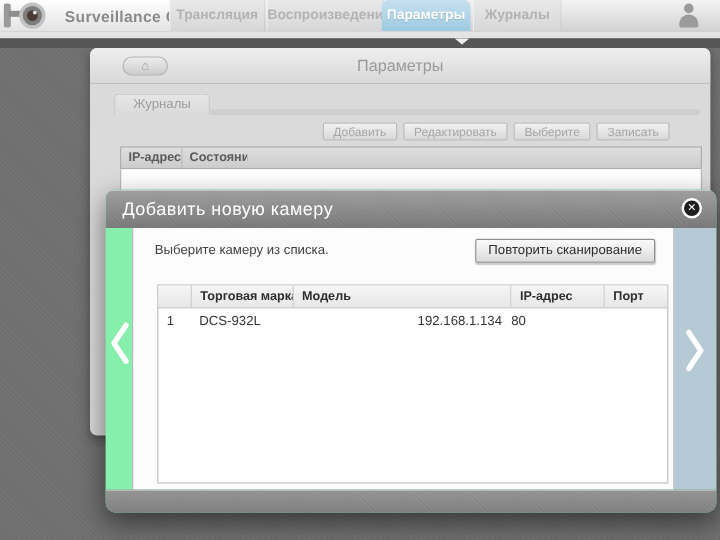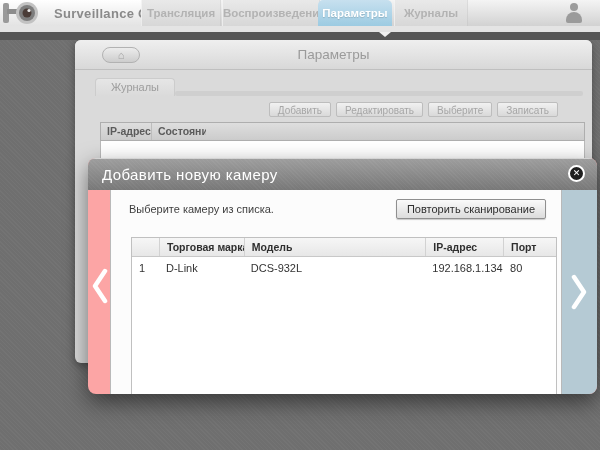--- a/index.html
+++ b/index.html
@@ -66,22 +66,22 @@
     cursor:pointer;white-space:nowrap;}
   .bg-thead{position:absolute;left:25px;top:82px;width:485px;height:19px;display:flex;
     background:linear-gradient(#dedede,#cccccc);border:1px solid #aeaeae;}
   .bg-th{font-size:10.5px;font-weight:bold;color:#5b5b5b;line-height:17px;
     padding-left:6px;border-left:1px solid #bdbdbd;overflow:hidden;white-space:nowrap;}
   .bg-th:first-child{border-left:0;}
   .bg-tbody{position:absolute;left:25px;top:101px;width:485px;height:210px;
     background:#ffffff;border:1px solid #b9b9b9;border-top:0;}
 
   
-  .dialog{position:absolute;left:88px;top:158px;width:509px;height:236px;
-    border-radius:8px;overflow:hidden;background:#fca5a5;
+  .dialog{position:absolute;left:88px;top:158px;width:509px;height:269px;
+    border-radius:8px;overflow:hidden;background:#86efac;
     box-shadow:0 8px 22px rgba(0,0,0,.5);z-index:10;}
   .dlg-title{position:absolute;left:0;top:0;width:100%;height:32px;
     background:
       repeating-linear-gradient(45deg, rgba(255,255,255,.04) 0 1px, transparent 1px 3px),
       linear-gradient(#9e9e9e,#787878);
     box-shadow:inset 0 1px 0 rgba(255,255,255,.55);}
   .dlg-title-text{position:absolute;left:14px;top:0;height:32px;line-height:33px;
     font-size:15px;color:#ffffff;letter-spacing:.4px;}
   .dlg-close{position:absolute;right:12px;top:7px;width:17px;height:17px;border-radius:50%;
     background:#1f1f1f;border:2px solid #ffffff;color:#ffffff;font-size:9px;font-weight:bold;
@@ -184,21 +184,20 @@
       <div class="dlg-table">
         <div class="dlg-thead">
           <div class="dlg-th c0"></div>
           <div class="dlg-th c1">Торговая марка</div>
           <div class="dlg-th c2">Модель</div>
           <div class="dlg-th c3">IP-адрес</div>
           <div class="dlg-th c4">Порт</div>
         </div>
         <div class="dlg-row">
           <div class="dlg-td c0">1</div>
-          <div class="dlg-td c1">D-Link</div>
           <div class="dlg-td c2">DCS-932L</div>
           <div class="dlg-td c3">192.168.1.134</div>
           <div class="dlg-td c4">80</div>
         </div>
       </div>
     </div>
 
     <div class="nav-right">
       <svg width="18" height="36" viewBox="0 0 18 36">
         <polyline points="4,3 14,18 4,33" fill="none" stroke="#ffffff" stroke-width="4.5" stroke-linecap="round" stroke-linejoin="round"></polyline>

